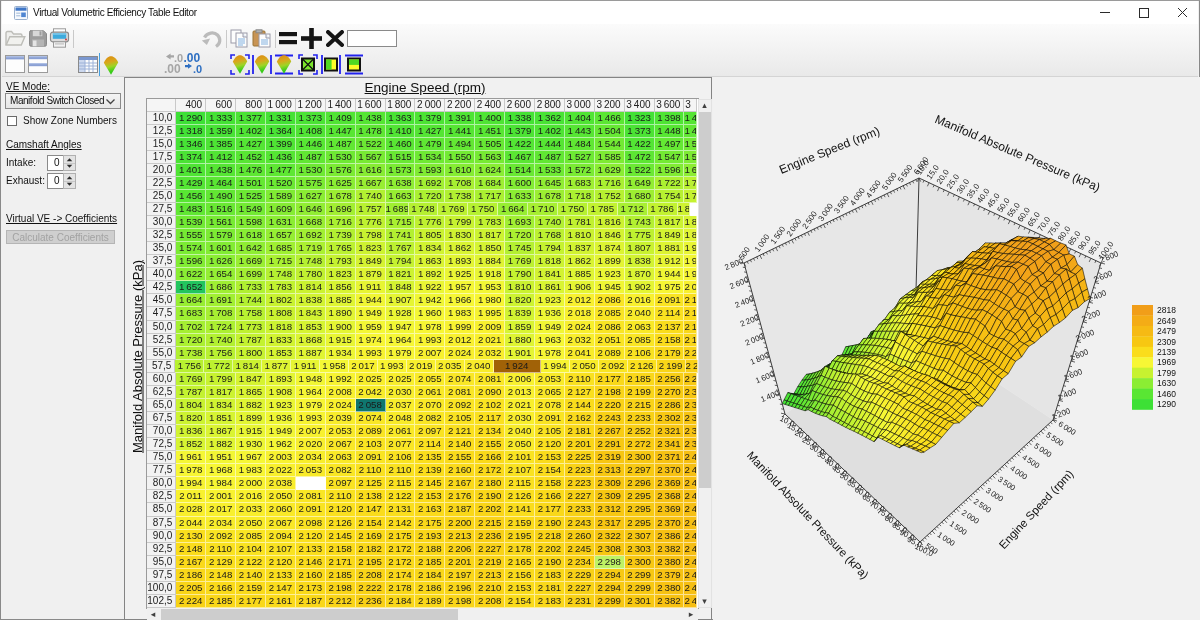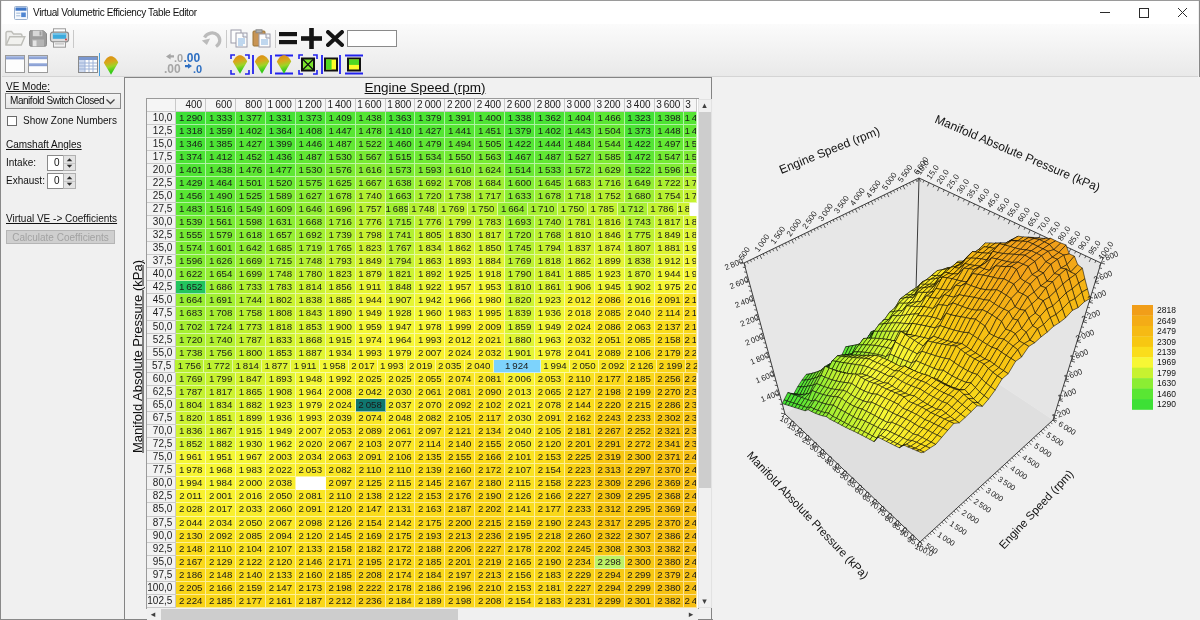--- a/index.html
+++ b/index.html
@@ -620,21 +620,21 @@
         <div class="dc" style="width:29.9px;background:#bdf130">1 772</div>
         <div class="dc" style="width:29.9px;background:#cbf230">1 814</div>
         <div class="dc" style="width:29.9px;background:#ddf432">1 877</div>
         <div class="dc" style="width:29.9px;background:#e7f533">1 911</div>
         <div class="dc" style="width:29.9px;background:#f4f735">1 958</div>
         <div class="dc" style="width:29.9px;background:#f8f02e">2 017</div>
         <div class="dc" style="width:29.9px;background:#f7f331">1 993</div>
         <div class="dc" style="width:29.9px;background:#f8ef2e">2 019</div>
         <div class="dc" style="width:29.9px;background:#f8ed2b">2 035</div>
         <div class="dc" style="width:29.9px;background:#f8ec2b">2 040</div>
-        <div class="dc" style="width:49px;background:#7dd3fc">1 924</div>
+        <div class="dc" style="width:49px;background:#a16207">1 924</div>
         <div class="dc" style="width:29.9px;background:#f7f331">1 994</div>
         <div class="dc" style="width:29.9px;background:#f8eb29">2 050</div>
         <div class="dc" style="width:29.9px;background:#f9e423">2 092</div>
         <div class="dc" style="width:29.9px;background:#fadf1e">2 126</div>
         <div class="dc" style="width:29.9px;background:#f9d518">2 199</div>
         <div class="dc" style="width:12.3px;background:#f8d016">2 239</div>
       </div>
       <div class="trow" style="top:273.82px;height:13.066px">
         <div class="hc rh" style="width:29.8px">60,0</div>
         <div class="dc" style="width:29.9px;background:#bcf131">1 769</div>

